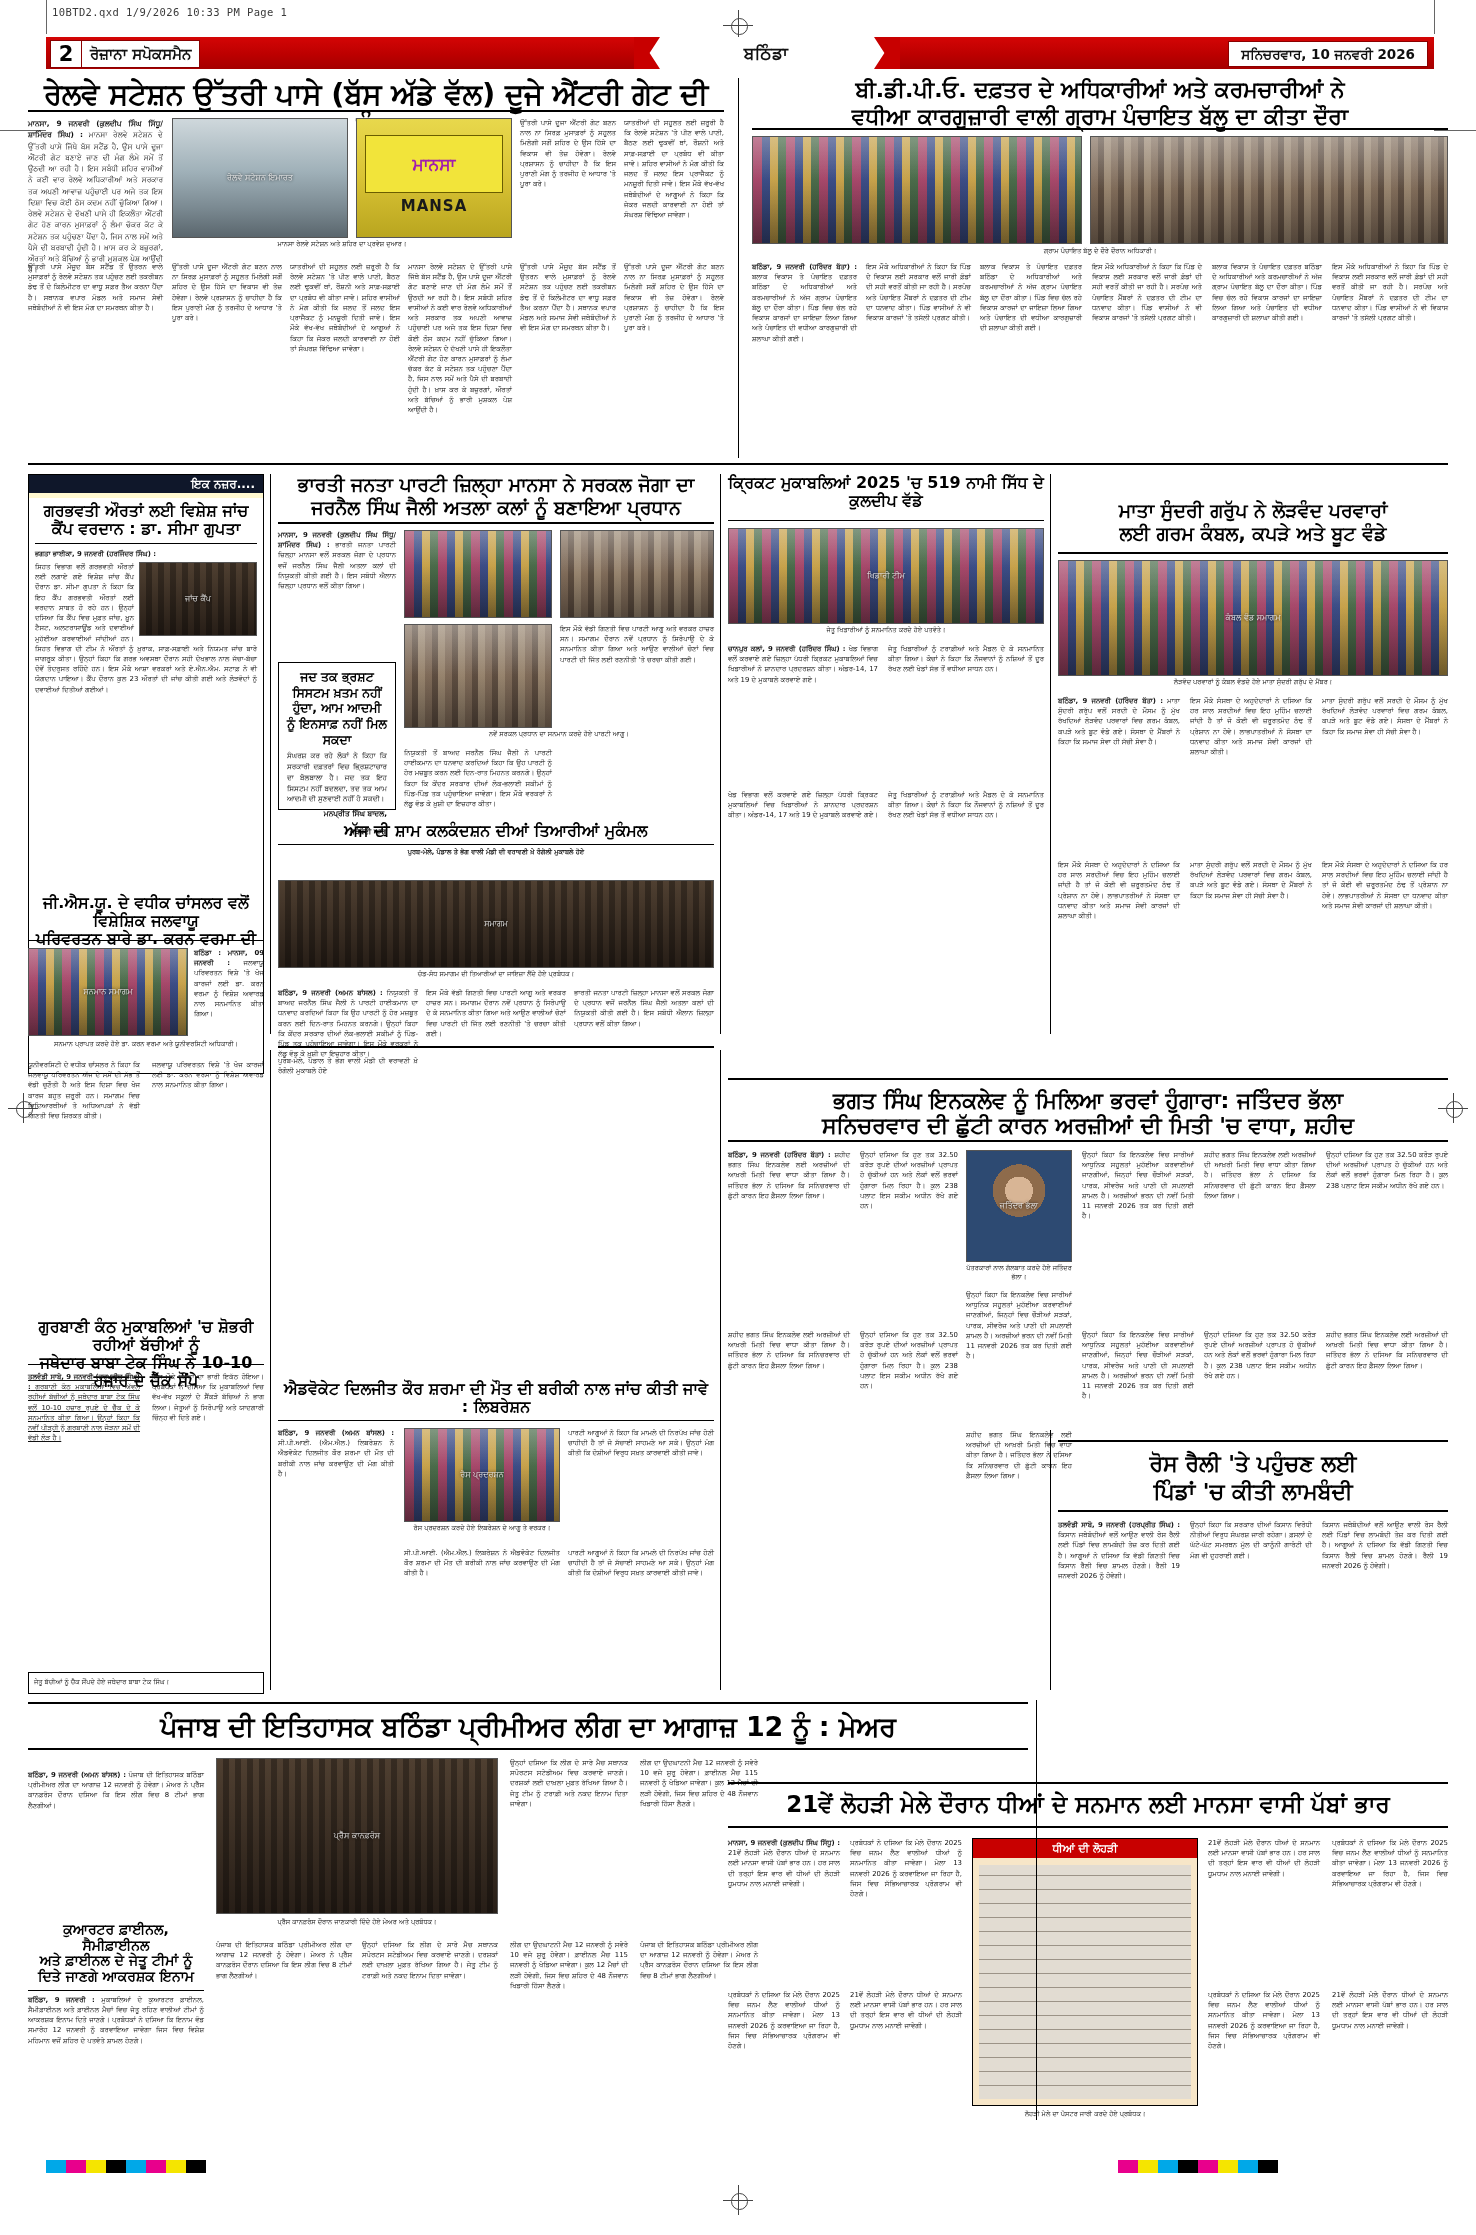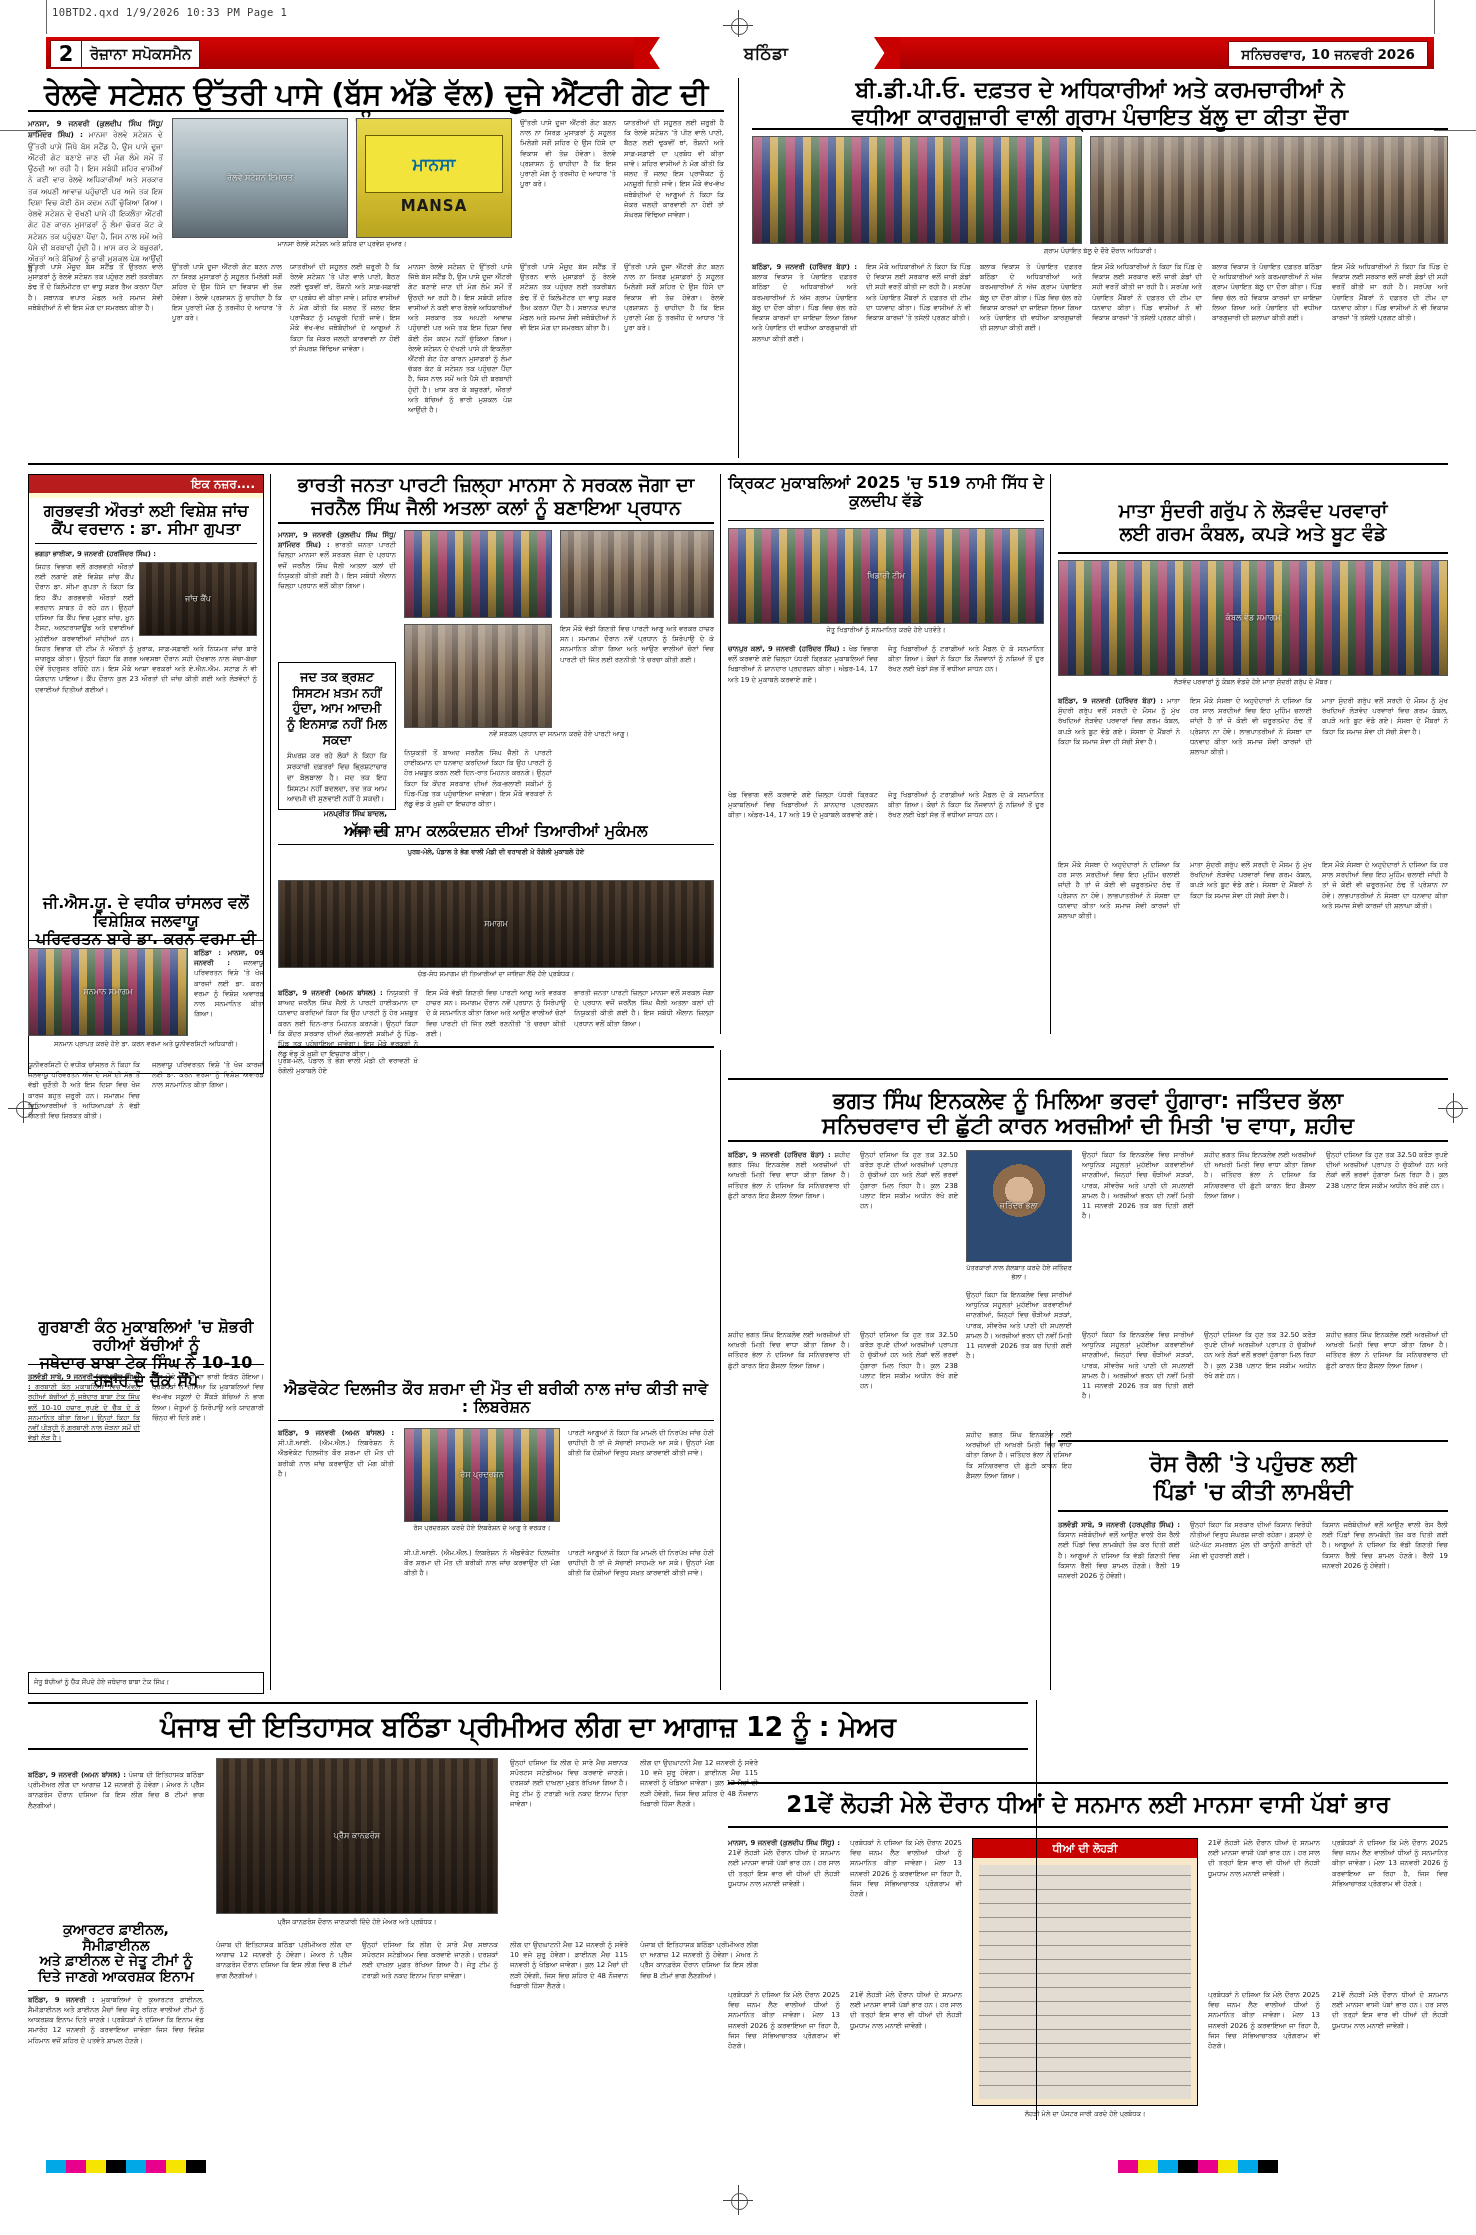--- a/index.html
+++ b/index.html
@@ -69,21 +69,21 @@
   .ph-hall{background:
      repeating-linear-gradient(90deg,#6d5f52 0 6px,#4b4138 6px 12px),
      linear-gradient(180deg,#b9aa98 0%,#5b5047 100%);
      background-blend-mode:multiply;}
   .ph-portrait{background:
      radial-gradient(circle at 50% 36%,#d8b595 0 16%,#8e6b4b 16% 30%,#2d4a72 30% 100%);}
   .ph-grid{background:
      repeating-linear-gradient(0deg,#e2dcd2 0 13px,#9c9387 13px 14px),
      repeating-linear-gradient(90deg,#d9d2c6 0 13px,#9c9387 13px 14px);}
   
-  .bluebar{background:#b91c1c;color:#fff;font-size:12px;font-weight:bold;text-align:right;padding:2px 8px;}
+  .bluebar{background:#0f172a;color:#fff;font-size:12px;font-weight:bold;text-align:right;padding:2px 8px;}
   .yellowband{background:#fff8d0;height:5px;}
   
   .quote-box{border:1px solid #000;box-sizing:border-box;padding:6px 8px;}
   .quote-title{font-size:12.5px;font-weight:bold;line-height:1.25;text-align:center;}
   .quote-body{font-size:7.2px;line-height:1.5;text-align:justify;margin-top:4px;}
   .quote-attrib{font-size:7.4px;font-weight:bold;text-align:right;margin-top:4px;line-height:1.4;}
   
   .colorbars{position:absolute;display:flex;height:13px;}
   .colorbars span{width:20px;height:13px;display:block;}
   
@@ -135,21 +135,21 @@
 
   <div style="position:absolute;left:28px;top:118px;width:135px;" class="body-col">
     <span class="byline">ਮਾਨਸਾ, 9 ਜਨਵਰੀ (ਕੁਲਦੀਪ ਸਿੰਘ ਸਿੱਧੂ/ ਸ਼ਾਮਿੰਦਰ ਸਿੰਘ) :</span>
     <span>ਮਾਨਸਾ ਰੇਲਵੇ ਸਟੇਸ਼ਨ ਦੇ ਉੱਤਰੀ ਪਾਸੇ ਜਿੱਥੇ ਬੱਸ ਸਟੈਂਡ ਹੈ, ਉਸ ਪਾਸੇ ਦੂਜਾ ਐਂਟਰੀ ਗੇਟ ਬਣਾਏ ਜਾਣ ਦੀ ਮੰਗ ਲੰਮੇ ਸਮੇਂ ਤੋਂ ਉਠਦੀ ਆ ਰਹੀ ਹੈ। ਇਸ ਸਬੰਧੀ ਸ਼ਹਿਰ ਵਾਸੀਆਂ ਨੇ ਕਈ ਵਾਰ ਰੇਲਵੇ ਅਧਿਕਾਰੀਆਂ ਅਤੇ ਸਰਕਾਰ ਤਕ ਅਪਣੀ ਆਵਾਜ਼ ਪਹੁੰਚਾਈ ਪਰ ਅਜੇ ਤਕ ਇਸ ਦਿਸ਼ਾ ਵਿਚ ਕੋਈ ਠੋਸ ਕਦਮ ਨਹੀਂ ਚੁੱਕਿਆ ਗਿਆ। ਰੇਲਵੇ ਸਟੇਸ਼ਨ ਦੇ ਦੱਖਣੀ ਪਾਸੇ ਹੀ ਇਕਲੌਤਾ ਐਂਟਰੀ ਗੇਟ ਹੋਣ ਕਾਰਨ ਮੁਸਾਫ਼ਰਾਂ ਨੂੰ ਲੰਮਾ ਚੱਕਰ ਕੱਟ ਕੇ ਸਟੇਸ਼ਨ ਤਕ ਪਹੁੰਚਣਾ ਪੈਂਦਾ ਹੈ, ਜਿਸ ਨਾਲ ਸਮੇਂ ਅਤੇ ਪੈਸੇ ਦੀ ਬਰਬਾਦੀ ਹੁੰਦੀ ਹੈ। ਖ਼ਾਸ ਕਰ ਕੇ ਬਜ਼ੁਰਗਾਂ, ਔਰਤਾਂ ਅਤੇ ਬੱਚਿਆਂ ਨੂੰ ਭਾਰੀ ਮੁਸ਼ਕਲ ਪੇਸ਼ ਆਉਂਦੀ ਹੈ।</span>
   </div>
 
   <div class="photo ph-b" style="position:absolute;left:172px;top:118px;width:176px;height:120px;">
     <div class="photo-label">ਰੇਲਵੇ ਸਟੇਸ਼ਨ ਇਮਾਰਤ</div>
   </div>
   <div class="photo ph-yellow" style="position:absolute;left:356px;top:118px;width:156px;height:120px;">
-    <div style="position:absolute;left:8px;top:16px;right:8px;height:56px;background:#f2e43a;border:1px solid #6a5d00;display:flex;align-items:center;justify-content:center;font-size:17px;font-weight:bold;color:#0369a1;">ਮਾਨਸਾ</div>
+    <div style="position:absolute;left:8px;top:16px;right:8px;height:56px;background:#f2e43a;border:1px solid #6a5d00;display:flex;align-items:center;justify-content:center;font-size:17px;font-weight:bold;color:#a21caf;">ਮਾਨਸਾ</div>
     <div style="position:absolute;left:8px;top:74px;right:8px;height:26px;display:flex;align-items:center;justify-content:center;font-size:15px;font-weight:bold;color:#1a1a1a;letter-spacing:1px;">MANSA</div>
   </div>
 
   <div style="position:absolute;left:520px;top:118px;width:96px;" class="body-col tiny">ਉੱਤਰੀ ਪਾਸੇ ਦੂਜਾ ਐਂਟਰੀ ਗੇਟ ਬਣਨ ਨਾਲ ਨਾ ਸਿਰਫ਼ ਮੁਸਾਫ਼ਰਾਂ ਨੂੰ ਸਹੂਲਤ ਮਿਲੇਗੀ ਸਗੋਂ ਸ਼ਹਿਰ ਦੇ ਉਸ ਹਿੱਸੇ ਦਾ ਵਿਕਾਸ ਵੀ ਤੇਜ਼ ਹੋਵੇਗਾ। ਰੇਲਵੇ ਪ੍ਰਸ਼ਾਸਨ ਨੂੰ ਚਾਹੀਦਾ ਹੈ ਕਿ ਇਸ ਪੁਰਾਣੀ ਮੰਗ ਨੂੰ ਤਰਜੀਹ ਦੇ ਆਧਾਰ 'ਤੇ ਪੂਰਾ ਕਰੇ।</div>
   <div style="position:absolute;left:624px;top:118px;width:100px;" class="body-col tiny">ਯਾਤਰੀਆਂ ਦੀ ਸਹੂਲਤ ਲਈ ਜ਼ਰੂਰੀ ਹੈ ਕਿ ਰੇਲਵੇ ਸਟੇਸ਼ਨ 'ਤੇ ਪੀਣ ਵਾਲੇ ਪਾਣੀ, ਬੈਠਣ ਲਈ ਢੁਕਵੀਂ ਥਾਂ, ਰੌਸ਼ਨੀ ਅਤੇ ਸਾਫ਼-ਸਫ਼ਾਈ ਦਾ ਪ੍ਰਬੰਧ ਵੀ ਕੀਤਾ ਜਾਵੇ। ਸ਼ਹਿਰ ਵਾਸੀਆਂ ਨੇ ਮੰਗ ਕੀਤੀ ਕਿ ਜਲਦ ਤੋਂ ਜਲਦ ਇਸ ਪ੍ਰਾਜੈਕਟ ਨੂੰ ਮਨਜ਼ੂਰੀ ਦਿਤੀ ਜਾਵੇ। ਇਸ ਮੌਕੇ ਵੱਖ-ਵੱਖ ਜਥੇਬੰਦੀਆਂ ਦੇ ਆਗੂਆਂ ਨੇ ਕਿਹਾ ਕਿ ਜੇਕਰ ਜਲਦੀ ਕਾਰਵਾਈ ਨਾ ਹੋਈ ਤਾਂ ਸੰਘਰਸ਼ ਵਿੱਢਿਆ ਜਾਵੇਗਾ।</div>
 
   <div class="cap-line" style="position:absolute;left:172px;top:240px;width:340px;">ਮਾਨਸਾ ਰੇਲਵੇ ਸਟੇਸ਼ਨ ਅਤੇ ਸ਼ਹਿਰ ਦਾ ਪ੍ਰਵੇਸ਼ ਦੁਆਰ।</div>
 
   <div style="position:absolute;left:28px;top:262px;width:135px;" class="body-col tiny">ਉੱਤਰੀ ਪਾਸੇ ਮੌਜੂਦ ਬੱਸ ਸਟੈਂਡ ਤੋਂ ਉਤਰਨ ਵਾਲੇ ਮੁਸਾਫ਼ਰਾਂ ਨੂੰ ਰੇਲਵੇ ਸਟੇਸ਼ਨ ਤਕ ਪਹੁੰਚਣ ਲਈ ਤਕਰੀਬਨ ਡੇਢ ਤੋਂ ਦੋ ਕਿਲੋਮੀਟਰ ਦਾ ਵਾਧੂ ਸਫ਼ਰ ਤੈਅ ਕਰਨਾ ਪੈਂਦਾ ਹੈ। ਸਥਾਨਕ ਵਪਾਰ ਮੰਡਲ ਅਤੇ ਸਮਾਜ ਸੇਵੀ ਜਥੇਬੰਦੀਆਂ ਨੇ ਵੀ ਇਸ ਮੰਗ ਦਾ ਸਮਰਥਨ ਕੀਤਾ ਹੈ।</div>
   <div style="position:absolute;left:172px;top:262px;width:110px;" class="body-col tiny">ਉੱਤਰੀ ਪਾਸੇ ਦੂਜਾ ਐਂਟਰੀ ਗੇਟ ਬਣਨ ਨਾਲ ਨਾ ਸਿਰਫ਼ ਮੁਸਾਫ਼ਰਾਂ ਨੂੰ ਸਹੂਲਤ ਮਿਲੇਗੀ ਸਗੋਂ ਸ਼ਹਿਰ ਦੇ ਉਸ ਹਿੱਸੇ ਦਾ ਵਿਕਾਸ ਵੀ ਤੇਜ਼ ਹੋਵੇਗਾ। ਰੇਲਵੇ ਪ੍ਰਸ਼ਾਸਨ ਨੂੰ ਚਾਹੀਦਾ ਹੈ ਕਿ ਇਸ ਪੁਰਾਣੀ ਮੰਗ ਨੂੰ ਤਰਜੀਹ ਦੇ ਆਧਾਰ 'ਤੇ ਪੂਰਾ ਕਰੇ।</div>

